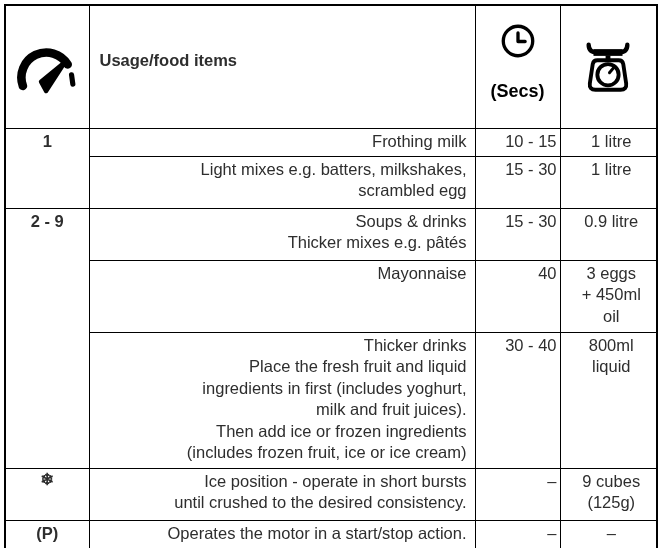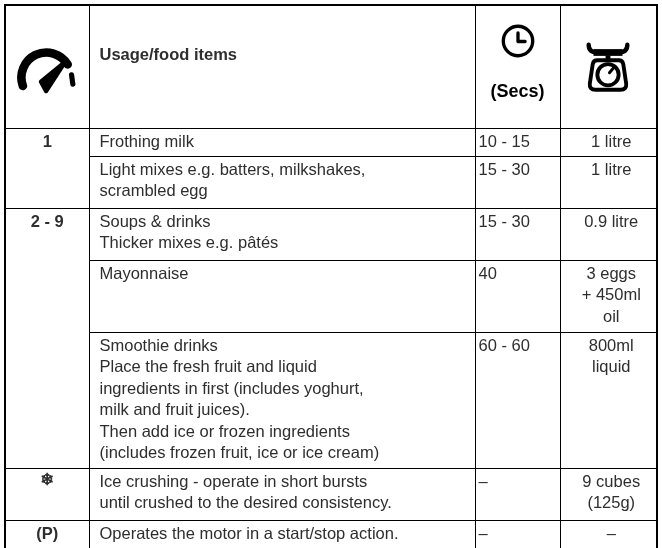--- a/index.html
+++ b/index.html
@@ -37,40 +37,40 @@
   col.c-secs  { width: 85px; }
   col.c-qty   { width: 97px; }
 
   
   th { font-weight: bold; color: #000; padding: 0; }
   .hdr-speed-wrap {
     height: 79px; display: flex; align-items: center; justify-content: center;
   }
   .hdr-usage {
     text-align: left; vertical-align: top;
-    padding: 16px 8px 0 10px; font-size: 17.5px;
+    padding: 22px 8px 0 10px; font-size: 17.5px;
   }
   .hdr-time-wrap {
     height: 79px; display: flex; flex-direction: column;
     align-items: center; justify-content: flex-end;
     padding: 9px 0 4px 0; box-sizing: border-box;
   }
   .hdr-time-label { font-size: 18px; font-weight: bold; color: #000; }
   .hdr-qty-wrap {
     height: 79px; display: flex; align-items: center; justify-content: center;
   }
 
   
   td.speed {
     text-align: center; font-weight: bold; color: #000;
     font-size: 19px; line-height: 23px; padding-top: 2px;
   }
   td.speed-mid { vertical-align: middle; font-size: 25px; padding: 0; line-height: 25px; }
-  td.usage { text-align: left; padding: 2px 8px 3px 10px; }
-  td.secs  { text-align: left; padding: 2px 3px 3px 3px; }
+  td.usage { text-align: right; padding: 2px 8px 3px 10px; }
+  td.secs  { text-align: right; padding: 2px 3px 3px 3px; }
   td.qty   { text-align: center; padding: 2px 3px 3px 9px; }
 
   svg { display: block; }
 </style>
 </head>
 <body>
 
 <div class="page">
   <table class="usage-table">
     <colgroup>
@@ -144,34 +144,34 @@
 
     <tr style="height:72px">
       <td class="usage">Mayonnaise</td>
       <td class="secs">40</td>
       <td class="qty">3 eggs
 + 450ml
 oil</td>
     </tr>
 
     <tr style="height:136px">
-      <td class="usage">Smoothie drinks
+      <td class="usage">Thicker drinks
 Place the fresh fruit and liquid
 ingredients in first (includes yoghurt,
 milk and fruit juices).
 Then add ice or frozen ingredients
 (includes frozen fruit, ice or ice cream)</td>
-      <td class="secs">60 - 60</td>
+      <td class="secs">30 - 40</td>
       <td class="qty">800ml
 liquid</td>
     </tr>
 
     <tr style="height:52px">
       <td class="speed speed-mid">❄</td>
-      <td class="usage">Ice crushing - operate in short bursts
+      <td class="usage">Ice position - operate in short bursts
 until crushed to the desired consistency.</td>
       <td class="secs">–</td>
       <td class="qty">9 cubes
 (125g)</td>
     </tr>
 
     <tr style="height:62px">
       <td class="speed">(P)
 pulse</td>
       <td class="usage">Operates the motor in a start/stop action.

